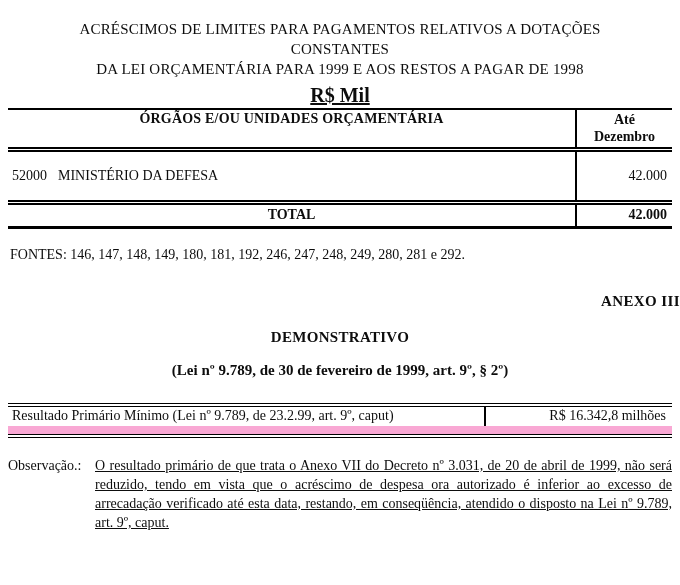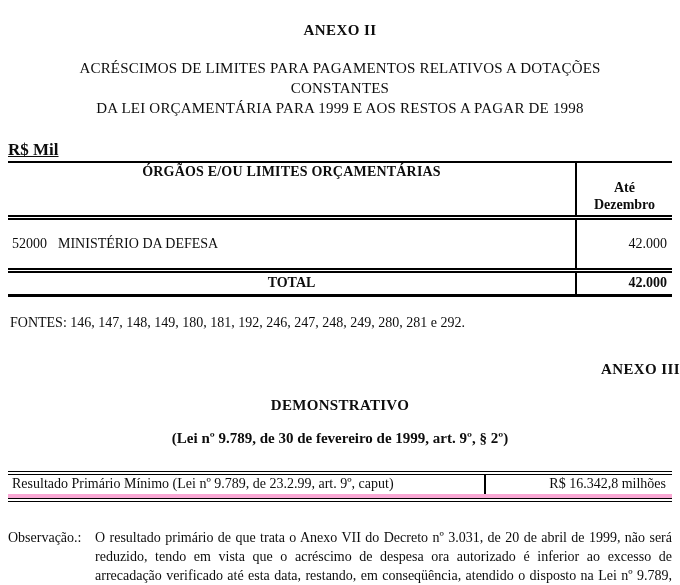--- a/index.html
+++ b/index.html
@@ -27,23 +27,23 @@
     font-size: 15px;
     font-weight: normal;
     text-align: center;
     line-height: 20px;
     white-space: pre-line;
     letter-spacing: 0.2px;
   }
 
   .unit-row {
     width: 664px;
-    margin: 22px auto 0 auto;
-    text-align: left;
-    font-size: 17px;
+    margin: 5px auto 0 auto;
+    text-align: center;
+    font-size: 20px;
     font-weight: bold;
   }
   .unit-row .u { text-decoration: underline; }
 
   
   .table1 {
     width: 664px;
     margin: 1px auto 0 auto;
     border-top: 2px solid #000;
     border-bottom: 3px solid #000;
@@ -57,21 +57,21 @@
     padding: 1px 0 2px 0;
     letter-spacing: 0.2px;
   }
   .t1-head-right {
     width: 97px;
     border-left: 2px solid #000;
     text-align: center;
     font-weight: bold;
     white-space: pre-line;
     line-height: 17px;
-    padding: 16px 0 2px 0;
+    padding: 1px 0 2px 0;
   }
   .t1-row { display: flex; border-bottom: 5px double #000; }
   .t1-row-left {
     flex: 1;
     display: flex;
     align-items: center;
     padding: 16px 0 16px 4px;
   }
   .t1-row-left .code { margin-right: 11px; }
   .t1-row-right {
@@ -113,57 +113,56 @@
 
   
   .table2 {
     width: 664px;
     margin: 24px auto 0 auto;
     border-top: 4px double #000;
     border-bottom: 4px double #000;
     font-size: 14px;
   }
   .t2-row { display: flex; }
-  .t2-row.first { border-bottom: 4px solid #f9a8d4; }
+  .t2-row.first { border-bottom: 8px solid #f9a8d4; }
   .t2-label { flex: 1; padding: 1px 2px 2px 4px; }
   .t2-value {
     width: 188px;
     border-left: 2px solid #000;
     text-align: right;
     padding: 1px 6px 2px 4px;
     font-family: Liberation Serif, serif;
   }
 
   .obs {
     display: flex;
-    margin: 26px 8px 0 8px;
+    margin: 18px 8px 0 8px;
     font-size: 14px;
     line-height: 19px;
   }
   .obs-label { width: 87px; flex-shrink: 0; }
-  .obs-text { flex: 1; text-align: justify; }
+  .obs-text { flex: 1; text-align: justify; text-decoration: underline; }
 </style>
 </head>
 <body>
 
 <div class="page">
 
-  <div class="anexo-heading">ANEXO II</div>
 
   <div class="anexo2-subtitle">ACRÉSCIMOS DE LIMITES PARA PAGAMENTOS RELATIVOS A DOTAÇÕES
 CONSTANTES
 DA LEI ORÇAMENTÁRIA PARA 1999 E AOS RESTOS A PAGAR DE 1998</div>
 
   <div class="unit-row">
     <span class="u">R$ Mil</span>
   </div>
 
   <div class="table1">
     <div class="t1-head">
-      <div class="t1-head-left">ÓRGÃOS E/OU LIMITES ORÇAMENTÁRIAS</div>
+      <div class="t1-head-left">ÓRGÃOS E/OU UNIDADES ORÇAMENTÁRIA</div>
       <div class="t1-head-right">Até
 Dezembro</div>
     </div>
     <div class="t1-row">
       <div class="t1-row-left">
         <span class="code">52000</span>
         <span>MINISTÉRIO DA DEFESA</span>
       </div>
       <div class="t1-row-right">42.000</div>
     </div>

